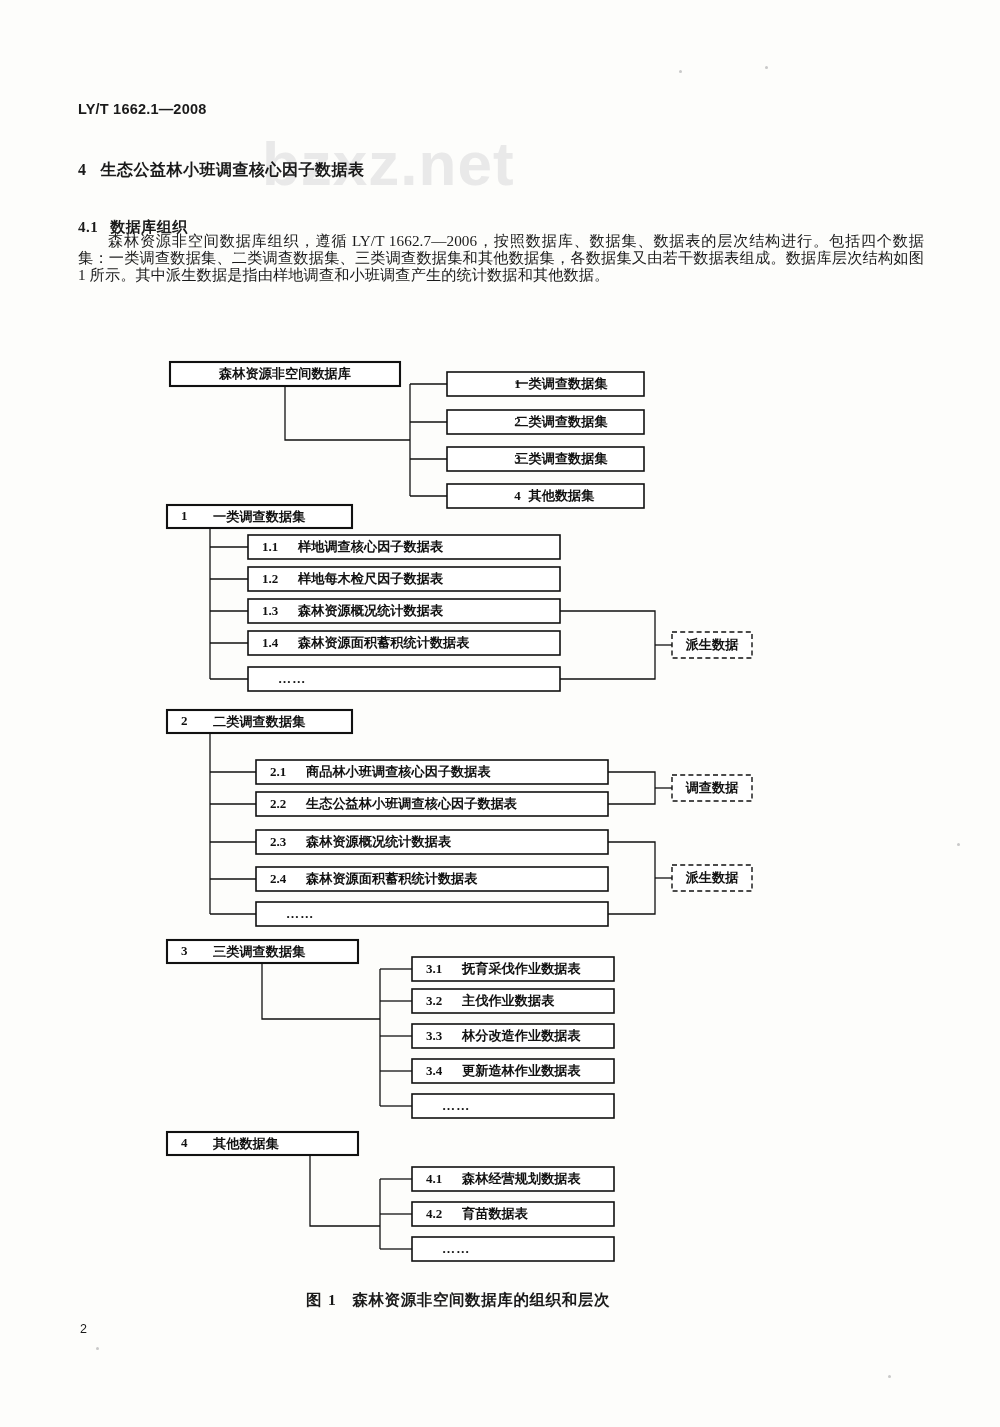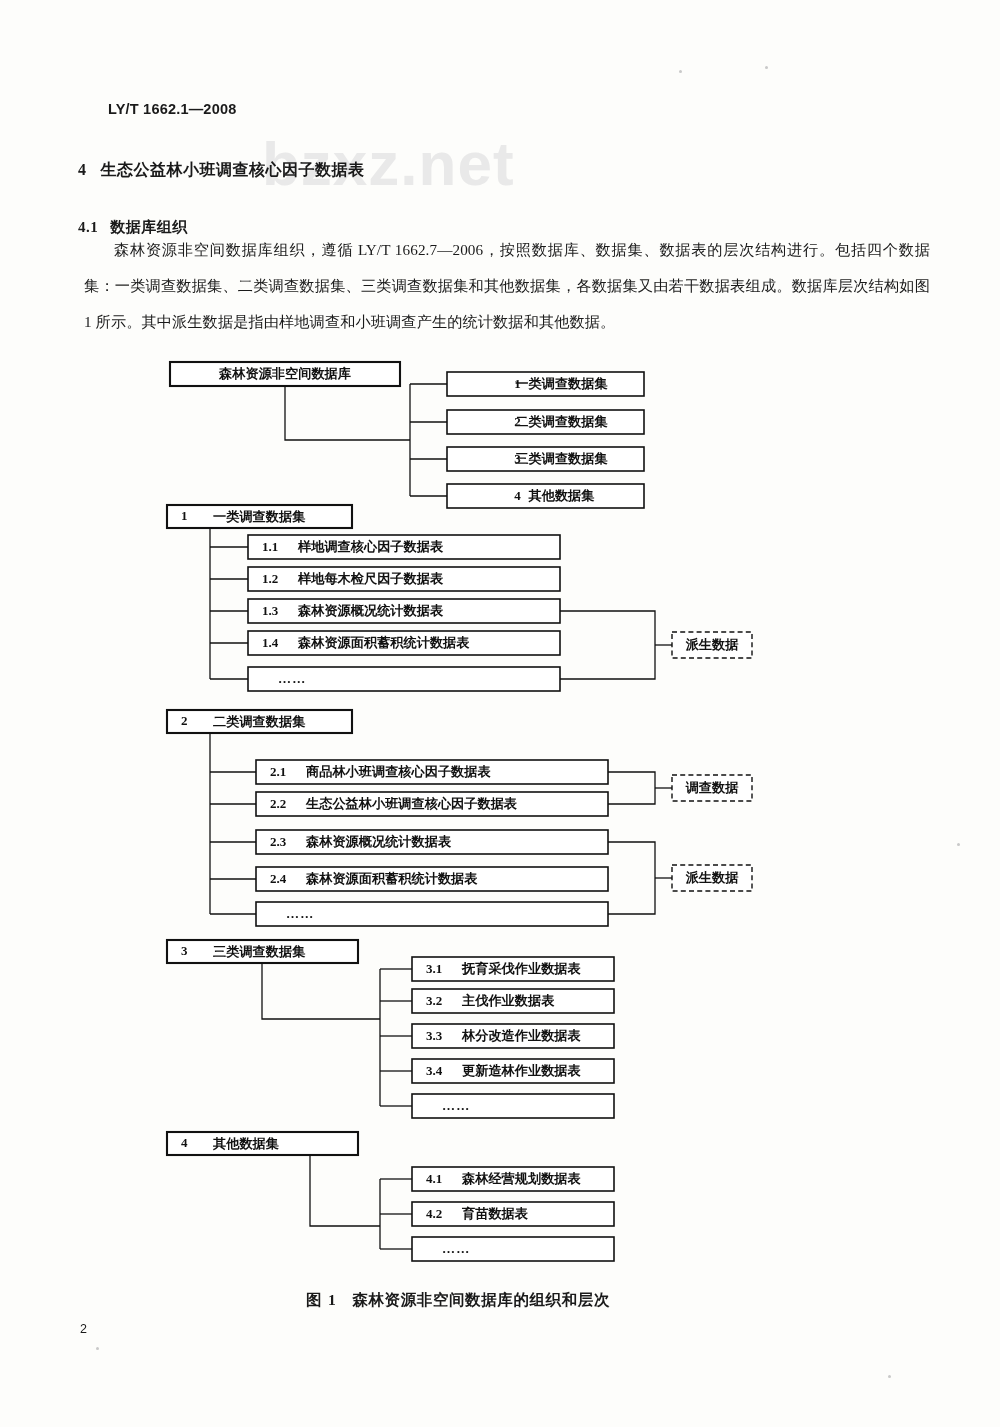--- a/index.html
+++ b/index.html
@@ -27,21 +27,20 @@
   }
 
   .std-id {
     position:absolute;
     left:78px; top:101px;
     font-family:"Liberation Sans", sans-serif;
     font-weight:bold;
     font-size:14.5px;
     letter-spacing:.2px;
     z-index:2;
-    margin-left:30px;
   }
 
   .h1 {
     position:absolute;
     left:78px; top:160px;
     font-size:16px;
     font-weight:bold;
     letter-spacing:.5px;
     z-index:2;
   }
@@ -52,24 +51,24 @@
     left:78px; top:218px;
     font-size:15px;
     font-weight:bold;
     letter-spacing:.5px;
     z-index:2;
   }
   .h2 .num { margin-right:12px; }
 
   .para {
     position:absolute;
-    left:84px; top:232px;
+    left:78px; top:232px;
     width:846px;
     font-size:15.2px;
-    line-height:36px;
+    line-height:17px;
     text-align:justify;
     text-indent:30px;
     letter-spacing:.1px;
     z-index:2;
   }
 
   .figwrap { position:absolute; left:0; top:352px; width:1000px; height:940px; z-index:2; }
   svg { display:block; }
 
   .bx { fill:#ffffff; stroke:#111; stroke-width:1.6; }

